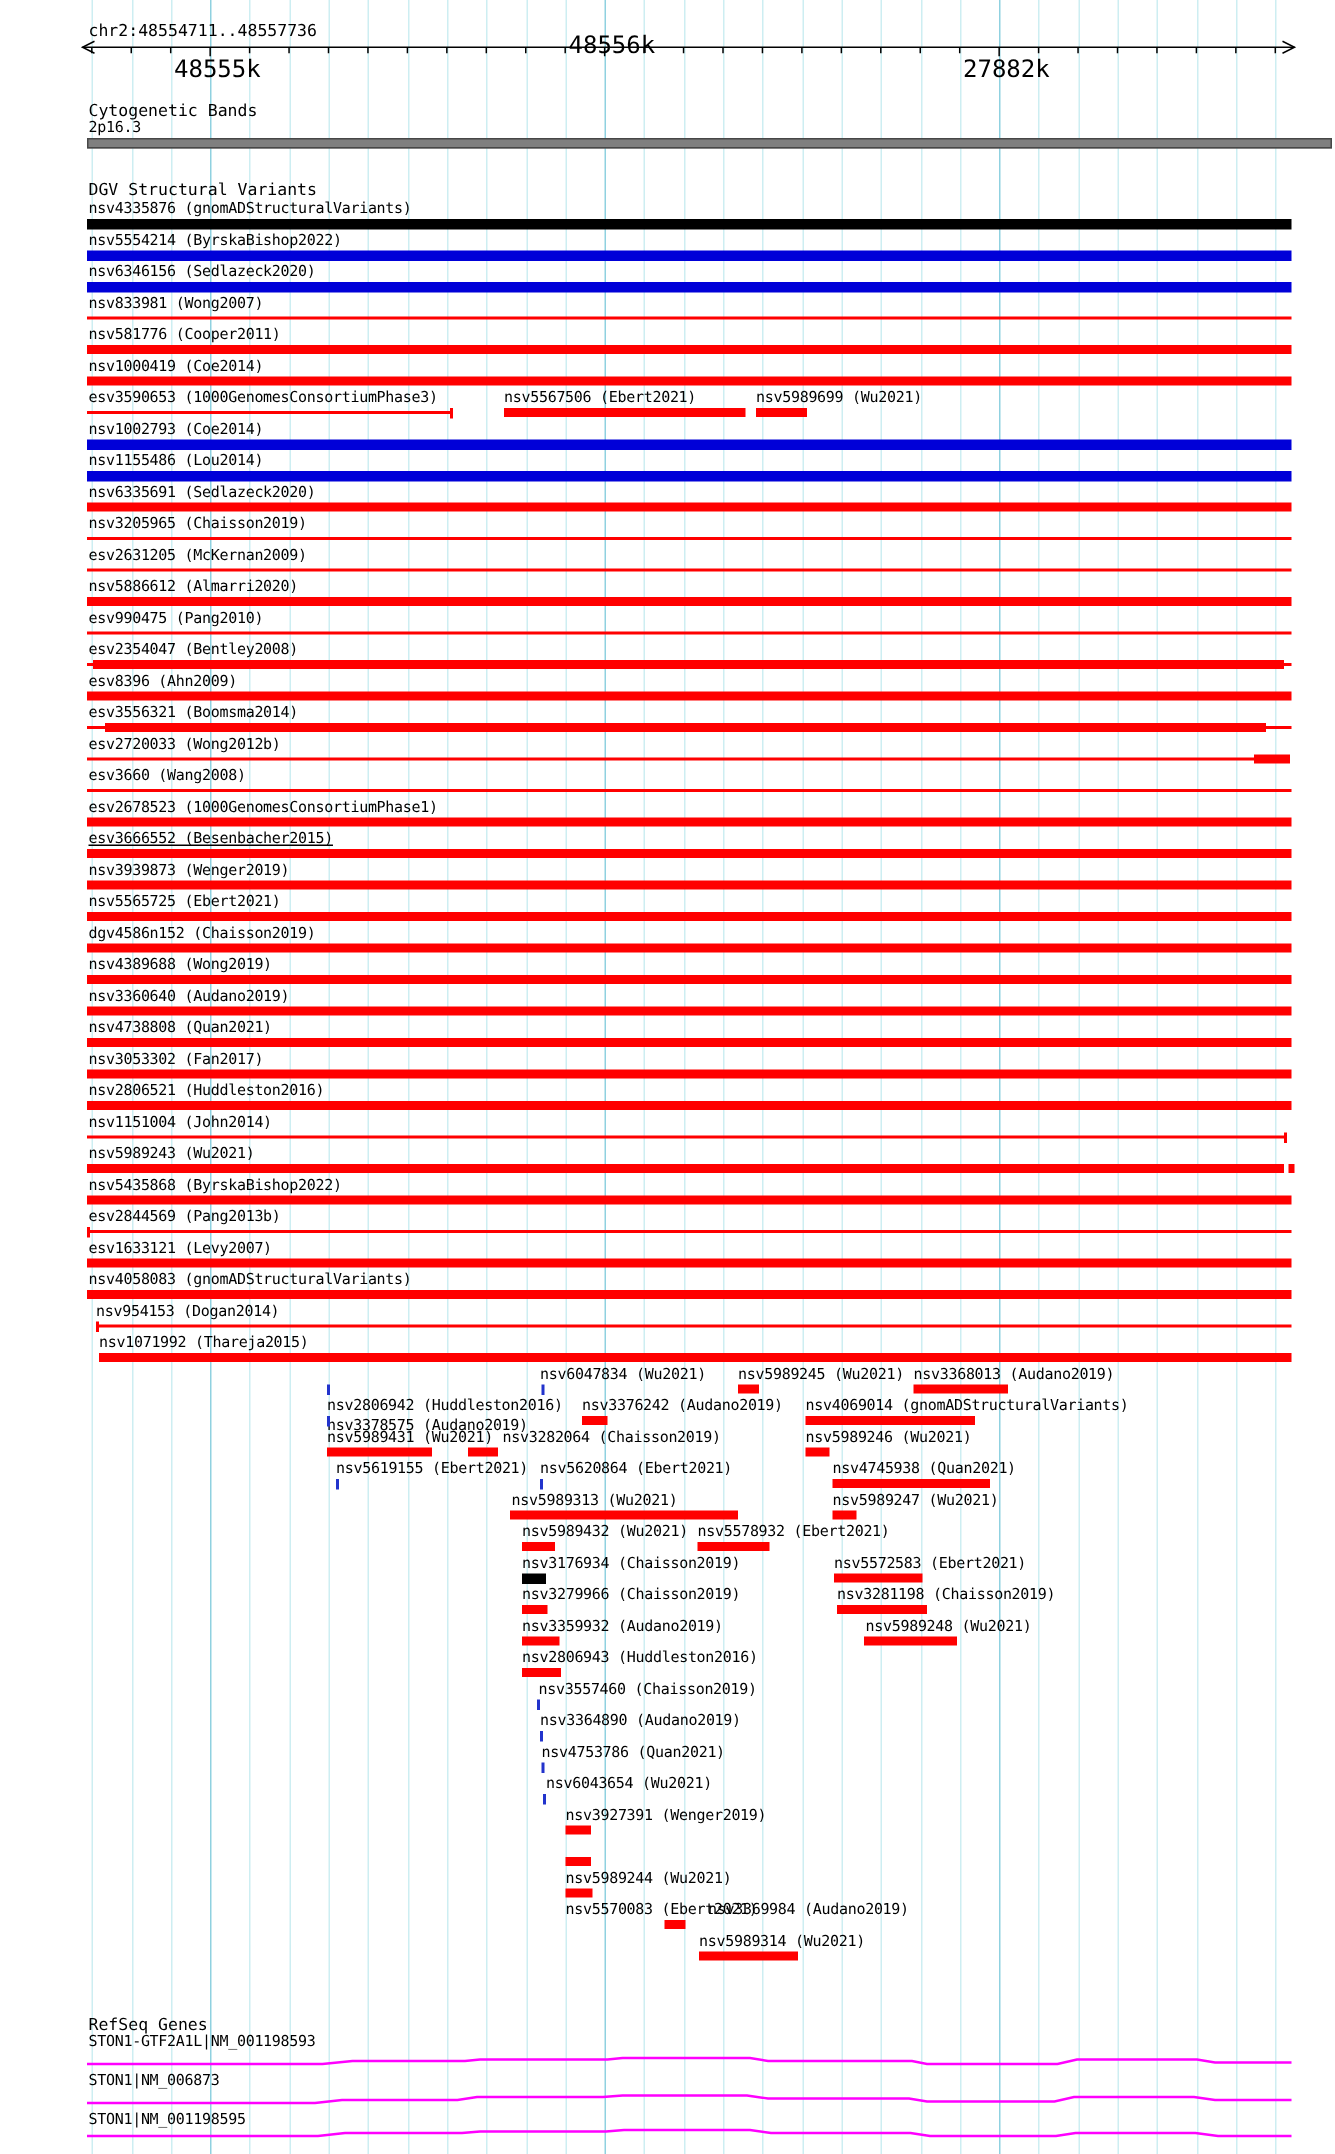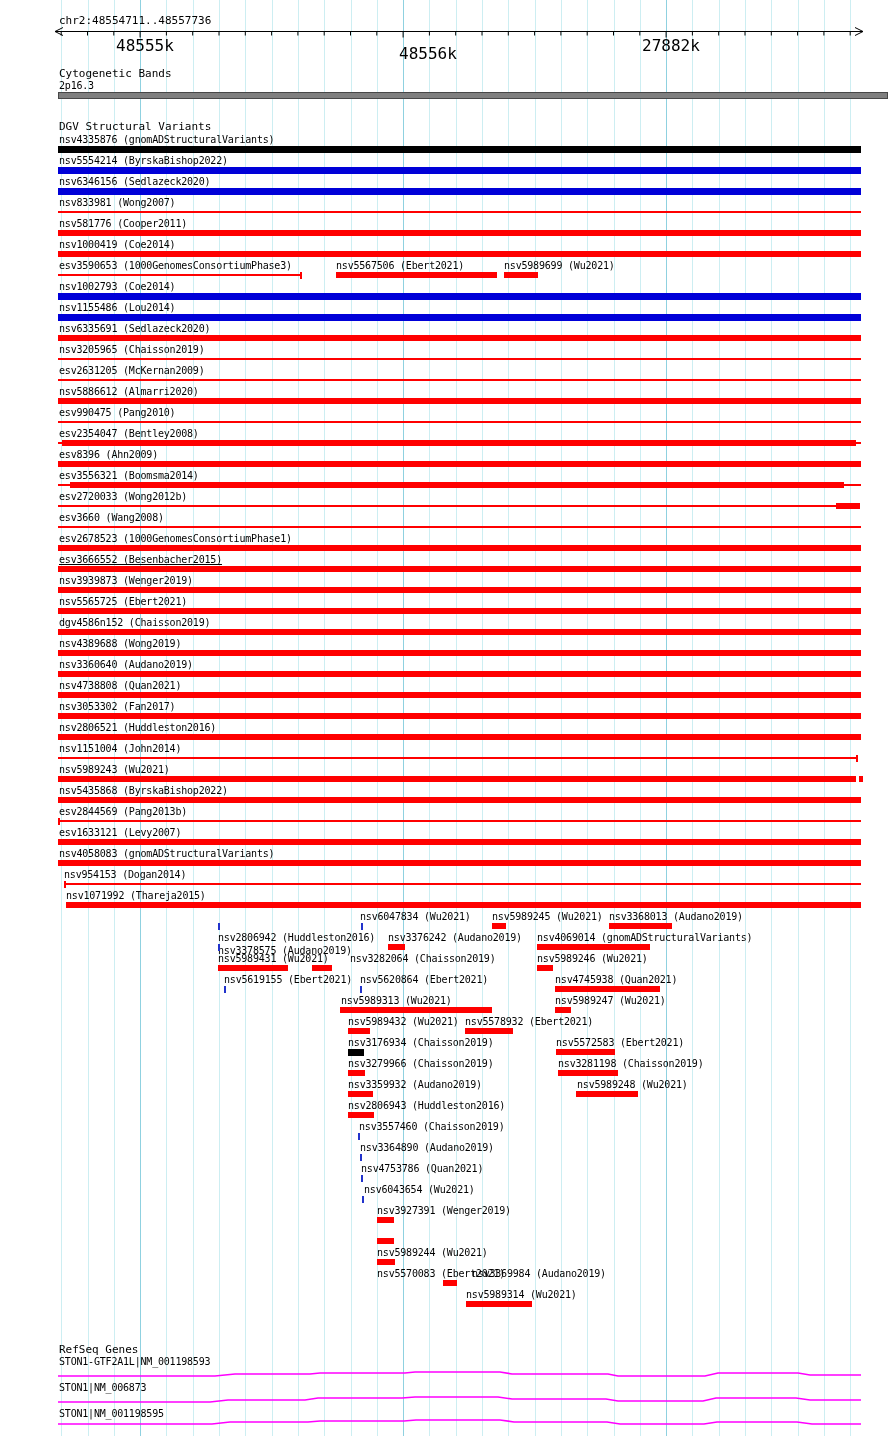--- a/index.html
+++ b/index.html
@@ -89,21 +89,21 @@
       <line x1="692.4000000000001" y1="7.5" x2="692.4000000000001" y2="11.5" stroke="#000" stroke-width="1"></line>
       <line x1="718.7" y1="7.5" x2="718.7" y2="11.5" stroke="#000" stroke-width="1"></line>
       <line x1="745.0000000000001" y1="7.5" x2="745.0000000000001" y2="11.5" stroke="#000" stroke-width="1"></line>
       <line x1="771.3000000000001" y1="7.5" x2="771.3000000000001" y2="11.5" stroke="#000" stroke-width="1"></line>
       <line x1="797.6" y1="7.5" x2="797.6" y2="11.5" stroke="#000" stroke-width="1"></line>
       <line x1="823.9000000000001" y1="7.5" x2="823.9000000000001" y2="11.5" stroke="#000" stroke-width="1"></line>
       <line x1="850.2" y1="7.5" x2="850.2" y2="11.5" stroke="#000" stroke-width="1"></line>
     </svg>
   <div id="ruler-labels">
       <div class="tick-label" style="left: 116px; top: 36px;">48555k</div>
-      <div class="tick-label" style="left: 379px; top: 44px; padding-left: 20px;">48556k</div>
+      <div class="tick-label" style="left: 379px; top: 20px;">48556k</div>
       <div class="tick-label" style="left: 642px; top: 36px;">27882k</div>
     </div>
 
   <div class="section-title" style="left:59px;top:67px;">Cytogenetic Bands</div>
   <div class="lbl" style="left:59px;top:80px;">2p16.3</div>
   <div id="cytoband-bar" class="cytoband-bar" style="left: 58px; top: 92px; width: 830px; height: 7px;"></div>
 
   <div class="section-title" style="left:59px;top:120px;">DGV Structural Variants</div>
   <div id="dgv-rows">
       <div class="lbl" style="left: 59px; top: 134px;">nsv4335876 (gnomADStructuralVariants)</div>
@@ -201,21 +201,21 @@
       <div class="lbl" style="left: 609px; top: 911px;">nsv3368013 (Audano2019)</div>
       <div class="bar" title="nsv3368013 (Audano2019)" style="background: rgb(255, 0, 0); left: 609px; top: 923px; width: 63px; height: 6px;"></div>
       <div class="lbl" style="left: 218px; top: 932px;">nsv2806942 (Huddleston2016)</div>
       <div class="bar" title="nsv2806942 (Huddleston2016)" style="background: rgb(34, 51, 204); left: 218px; top: 944px; width: 2px; height: 7px;"></div>
       <div class="lbl" style="left: 388px; top: 932px;">nsv3376242 (Audano2019)</div>
       <div class="bar" title="nsv3376242 (Audano2019)" style="background: rgb(255, 0, 0); left: 388px; top: 944px; width: 17px; height: 6px;"></div>
       <div class="lbl" style="left: 537px; top: 932px;">nsv4069014 (gnomADStructuralVariants)</div>
       <div class="bar" title="nsv4069014 (gnomADStructuralVariants)" style="background: rgb(255, 0, 0); left: 537px; top: 944px; width: 113px; height: 6px;"></div>
       <div class="lbl" style="left: 218px; top: 953px;">nsv5989431 (Wu2021)</div>
       <div class="bar" title="nsv5989431 (Wu2021)" style="background: rgb(255, 0, 0); left: 218px; top: 965px; width: 70px; height: 6px;"></div>
-      <div class="lbl" style="left: 335px; top: 953px; margin-left: 15px;">nsv3282064 (Chaisson2019)</div>
+      <div class="lbl" style="left: 335px; top: 953px;">nsv3282064 (Chaisson2019)</div>
       <div class="bar" title="nsv3282064 (Chaisson2019)" style="background: rgb(255, 0, 0); left: 312px; top: 965px; width: 20px; height: 6px;"></div>
       <div class="lbl" style="left: 537px; top: 953px;">nsv5989246 (Wu2021)</div>
       <div class="bar" title="nsv5989246 (Wu2021)" style="background: rgb(255, 0, 0); left: 537px; top: 965px; width: 16px; height: 6px;"></div>
       <div class="lbl" style="left: 224px; top: 974px;">nsv5619155 (Ebert2021)</div>
       <div class="bar" title="nsv5619155 (Ebert2021)" style="background: rgb(34, 51, 204); left: 224px; top: 986px; width: 2px; height: 7px;"></div>
       <div class="lbl" style="left: 360px; top: 974px;">nsv5620864 (Ebert2021)</div>
       <div class="bar" title="nsv5620864 (Ebert2021)" style="background: rgb(34, 51, 204); left: 360px; top: 986px; width: 2px; height: 7px;"></div>
       <div class="lbl" style="left: 555px; top: 974px;">nsv4745938 (Quan2021)</div>
       <div class="bar" title="nsv4745938 (Quan2021)" style="background: rgb(255, 0, 0); left: 555px; top: 986px; width: 105px; height: 6px;"></div>
       <div class="lbl" style="left: 341px; top: 995px;">nsv5989313 (Wu2021)</div>

